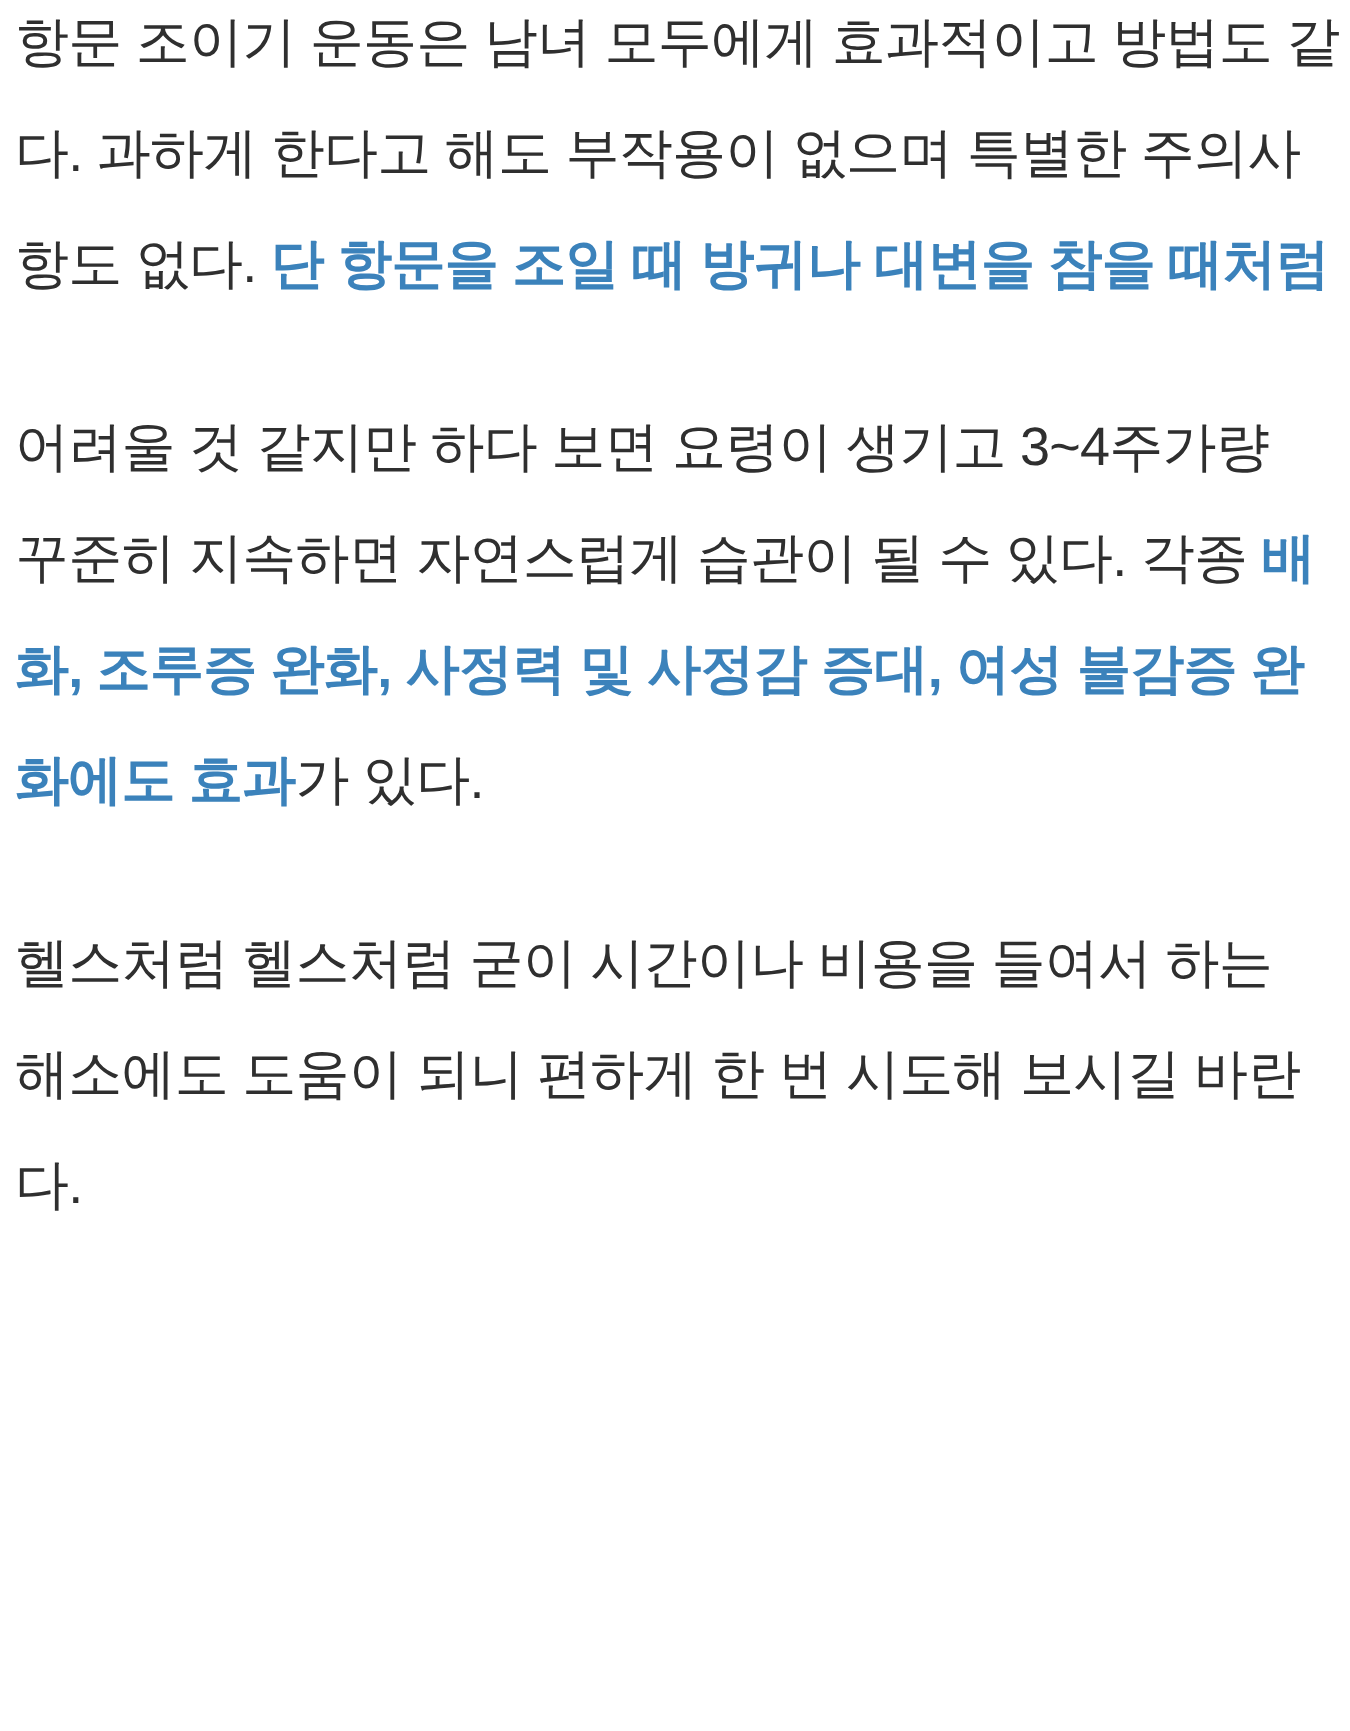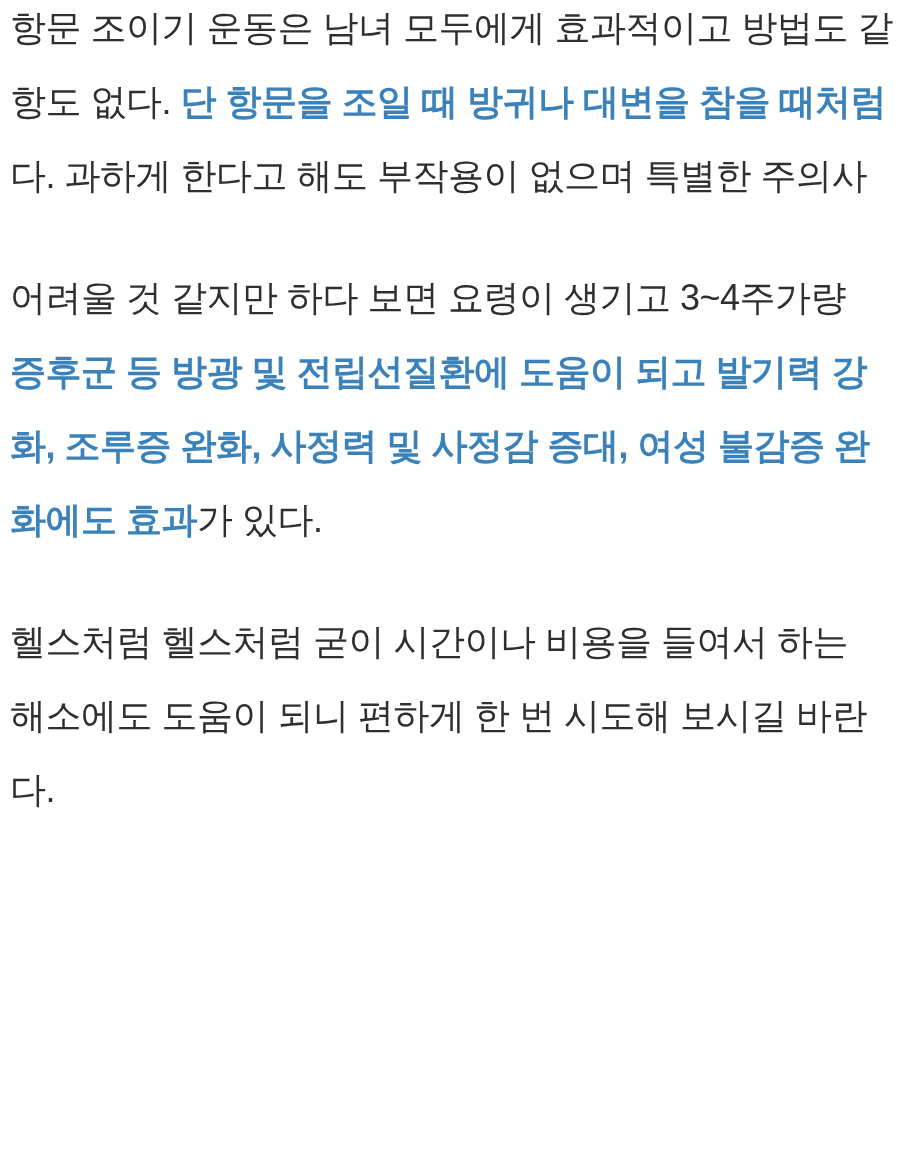--- a/index.html
+++ b/index.html
@@ -38,26 +38,26 @@
     color: var(--highlight-color, #3b82bb);
     font-weight: 700;
   }
 </style>
 </head>
 <body style="background: rgb(255, 255, 255); --body-color: #2f2f2f; --highlight-color: #3b82bb;">
 
 <div class="article" id="article">
     <p class="para">
       <span class="line"><span class="seg">항문 조이기 운동은 남녀 모두에게 효과적이고 방법도 같</span></span>
+      <span class="line"><span class="seg">다. 과하게 한다고 해도 부작용이 없으며 특별한 주의사</span></span>
       <span class="line"><span class="seg">항도 없다. </span><span class="seg hl">단 항문을 조일 때 방귀나 대변을 참을 때처럼</span></span>
-      <span class="line"><span class="seg">다. 과하게 한다고 해도 부작용이 없으며 특별한 주의사</span></span>
     </p>
     <p class="para">
       <span class="line"><span class="seg">어려울 것 같지만 하다 보면 요령이 생기고 3~4주가량</span></span>
-      <span class="line"><span class="seg hl">증후군 등 방광 및 전립선질환에 도움이 되고 발기력 강</span></span>
+      <span class="line"><span class="seg">꾸준히 지속하면 자연스럽게 습관이 될 수 있다. 각종 </span><span class="seg hl">배</span></span>
       <span class="line"><span class="seg hl">화, 조루증 완화, 사정력 및 사정감 증대, 여성 불감증 완</span></span>
       <span class="line"><span class="seg hl">화에도 효과</span><span class="seg">가 있다.</span></span>
     </p>
     <p class="para">
       <span class="line"><span class="seg">헬스처럼 헬스처럼 굳이 시간이나 비용을 들여서 하는</span></span>
       <span class="line"><span class="seg">해소에도 도움이 되니 편하게 한 번 시도해 보시길 바란</span></span>
       <span class="line"><span class="seg">다.</span></span>
     </p>
   </div>
 

